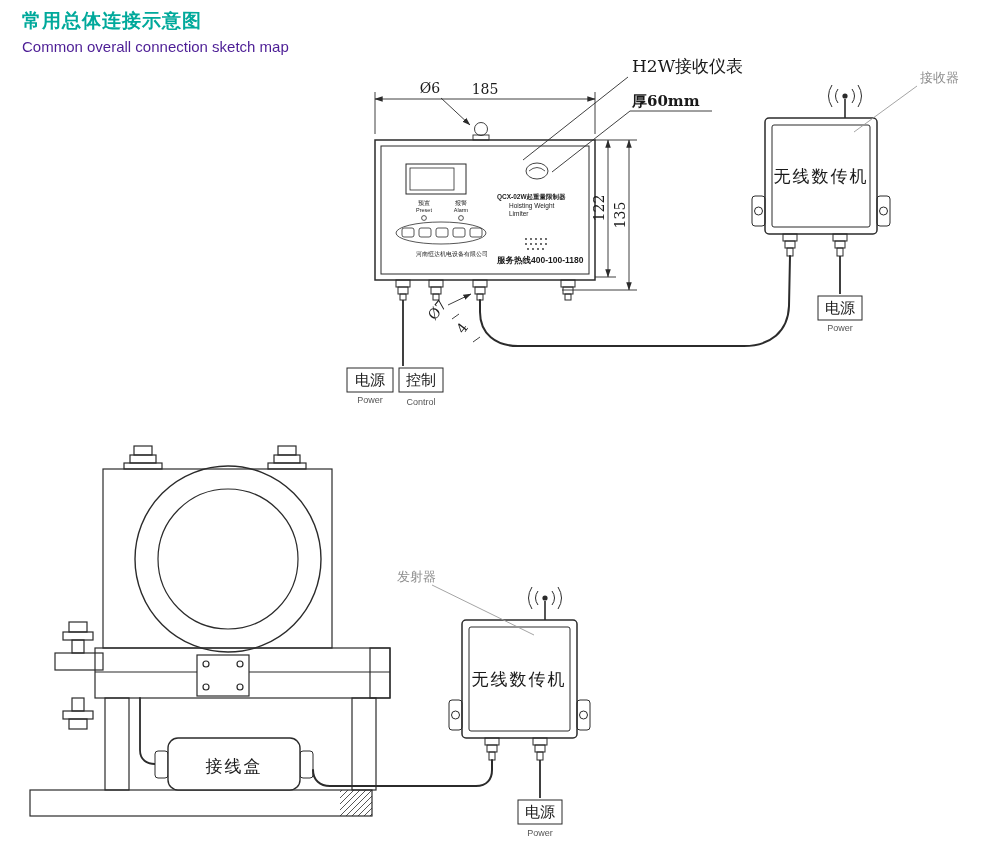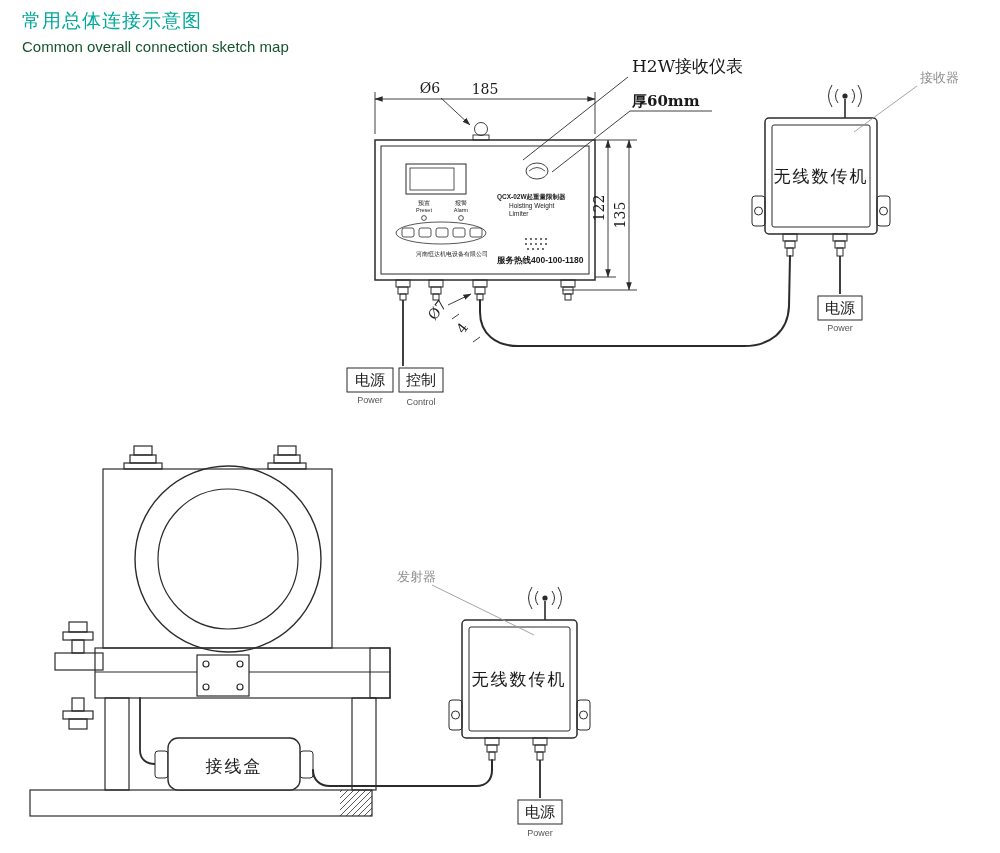--- a/index.html
+++ b/index.html
@@ -1,21 +1,21 @@
 <!DOCTYPE html>
 <html><head>
 <meta charset="utf-8">
 <style>
   html,body{margin:0;padding:0;background:#fff;}
   .page{position:relative;width:1000px;height:853px;background:#ffffff;overflow:hidden;
         font-family:"Liberation Sans",sans-serif;}
   .header{position:absolute;left:22px;top:8px;}
-  .title-cn{font-size:19px;font-weight:normal;color:#00A99B;letter-spacing:1px;
+  .title-cn{font-size:19px;font-weight:bold;color:#00A99B;letter-spacing:1px;
             font-family:"Liberation Sans",sans-serif;}
-  .title-en{font-size:15px;color:#14532d;margin-top:4px;}
+  .title-en{font-size:15px;color:#4c1d95;margin-top:4px;}
   svg{position:absolute;left:0;top:0;}
   svg text{fill:#1a1a1a;font-family:"DejaVu Serif","Liberation Serif",serif;}
   .dim{font-size:14px;}
   .lead{font-size:17px;}
   .thick{font-size:15px;font-weight:bold;}
   .boxlab{font-size:15px;}
   .wl{font-size:17px;letter-spacing:2px;}
   .gray-label{font-size:13px;fill:#8f8f8f;}
   .small-en{font-size:9px;fill:#555;font-family:"Liberation Sans",sans-serif;}
   .tiny{font-family:"Liberation Sans",sans-serif;}

